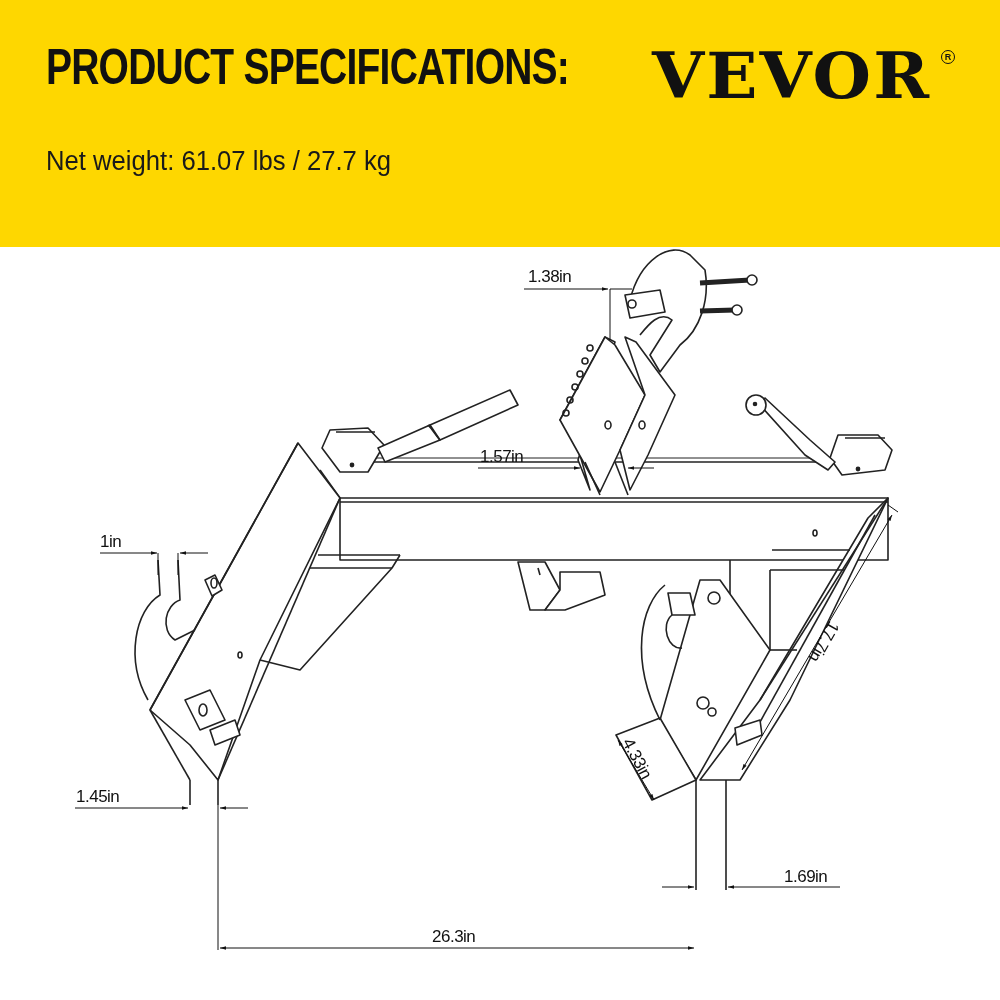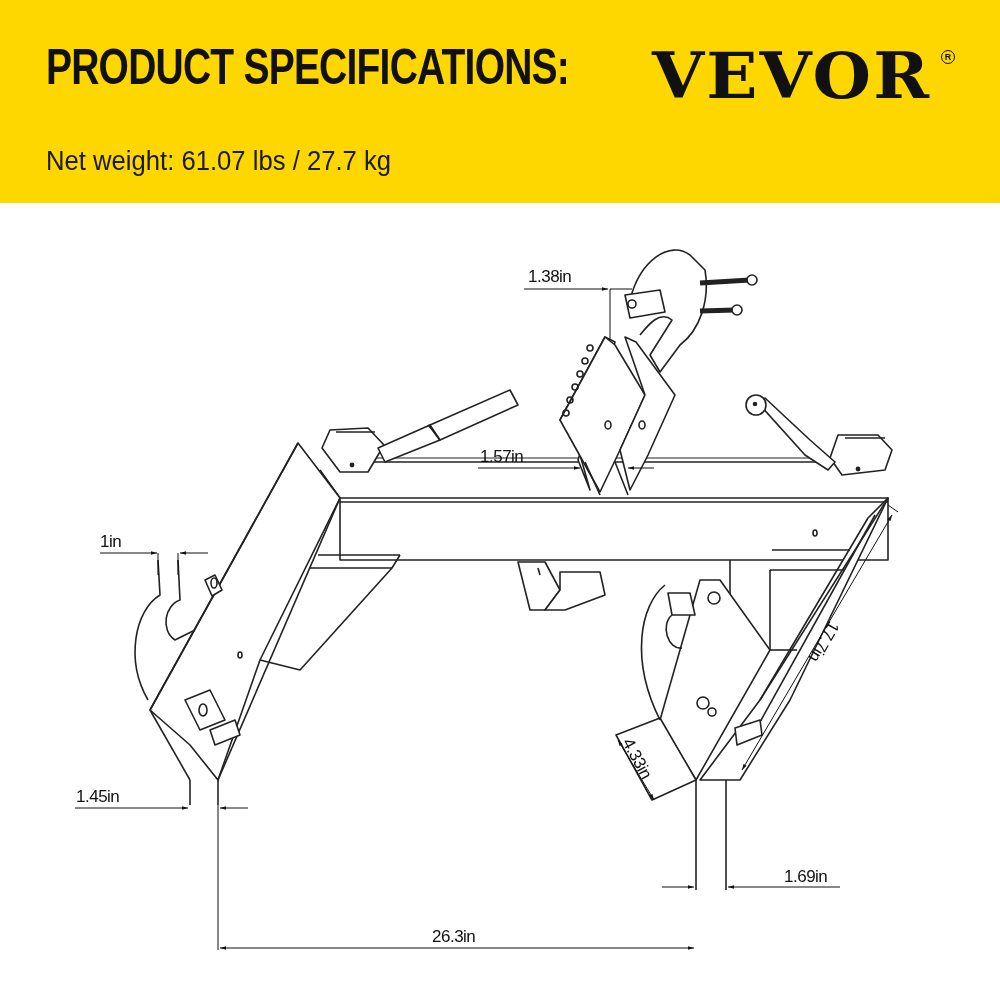--- a/index.html
+++ b/index.html
@@ -1,17 +1,17 @@
 <!DOCTYPE html>
 <html><head>
   <meta charset="utf-8">
   <style>
     html, body { margin: 0; padding: 0; }
     body { width: 1000px; height: 1000px; background: #ffffff; position: relative; overflow: hidden; font-family: "Liberation Sans", sans-serif; }
-    .header { position: absolute; left: 0; top: 0; width: 1000px; height: 203px; background: #fed700; }
+    .header { position: absolute; left: 0; top: 0; width: 1000px; height: 247px; background: #fed700; }
     .title { position: absolute; left: 46px; top: 38px; font-family: "Liberation Sans", sans-serif; font-weight: 700; font-size: 50px; color: #111; letter-spacing: -1px; transform: scaleX(0.78); transform-origin: left center; white-space: nowrap; }
     .logo { position: absolute; left: 652px; top: 44px; font-family: "DejaVu Serif", serif; font-weight: 700; font-size: 64px; color: #111; letter-spacing: 2px; transform: scaleX(1.05); transform-origin: left center; white-space: nowrap; line-height: 1; }
     .reg { position: absolute; left: 941px; top: 50px; width: 12px; height: 12px; border: 1.5px solid #111; border-radius: 50%; font-size: 9px; line-height: 12px; text-align: center; color: #111; font-family: "Liberation Sans", sans-serif; font-weight: 700; }
     .weight { position: absolute; left: 46px; top: 146px; font-size: 27px; color: #1a1a1a; white-space: nowrap; transform: scaleX(0.95); transform-origin: left center; }
     svg.drawing { position: absolute; left: 0; top: 203px; width: 1000px; height: 797px; }
     .dim-label { font-family: "Liberation Sans", sans-serif; font-size: 17px; fill: #111; letter-spacing: -0.5px; }
   </style>
 </head>
 <body>
 

